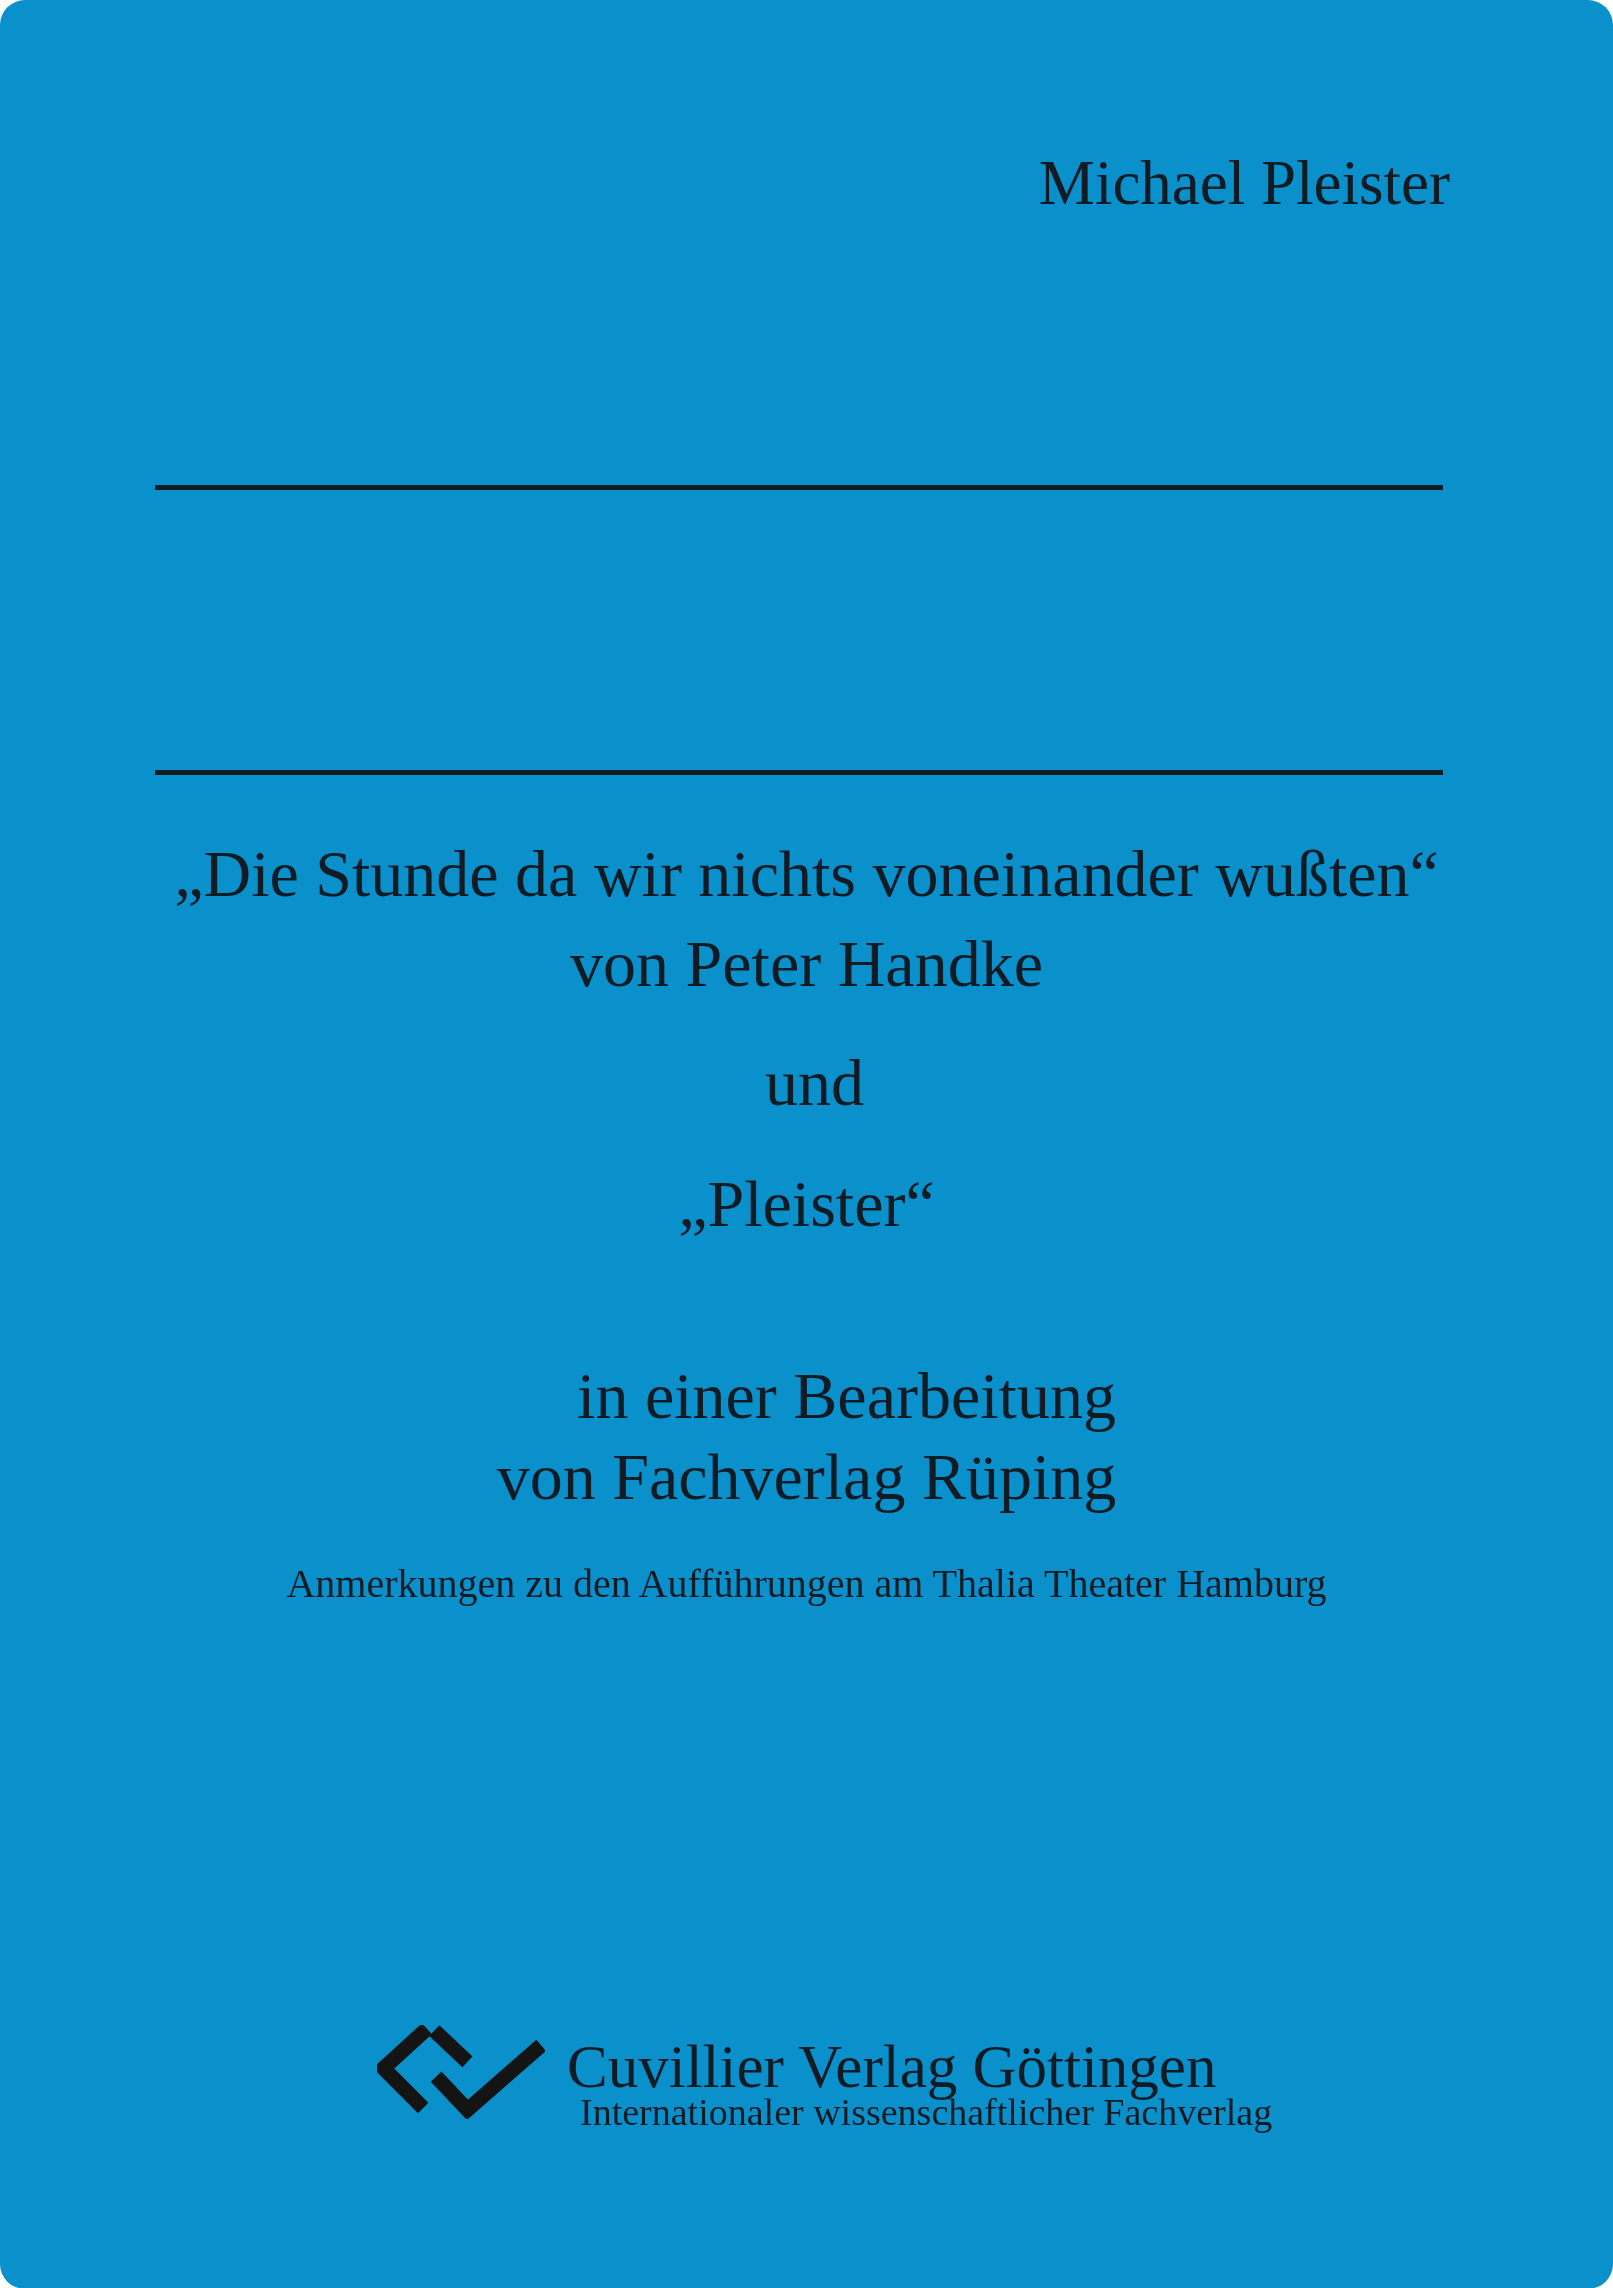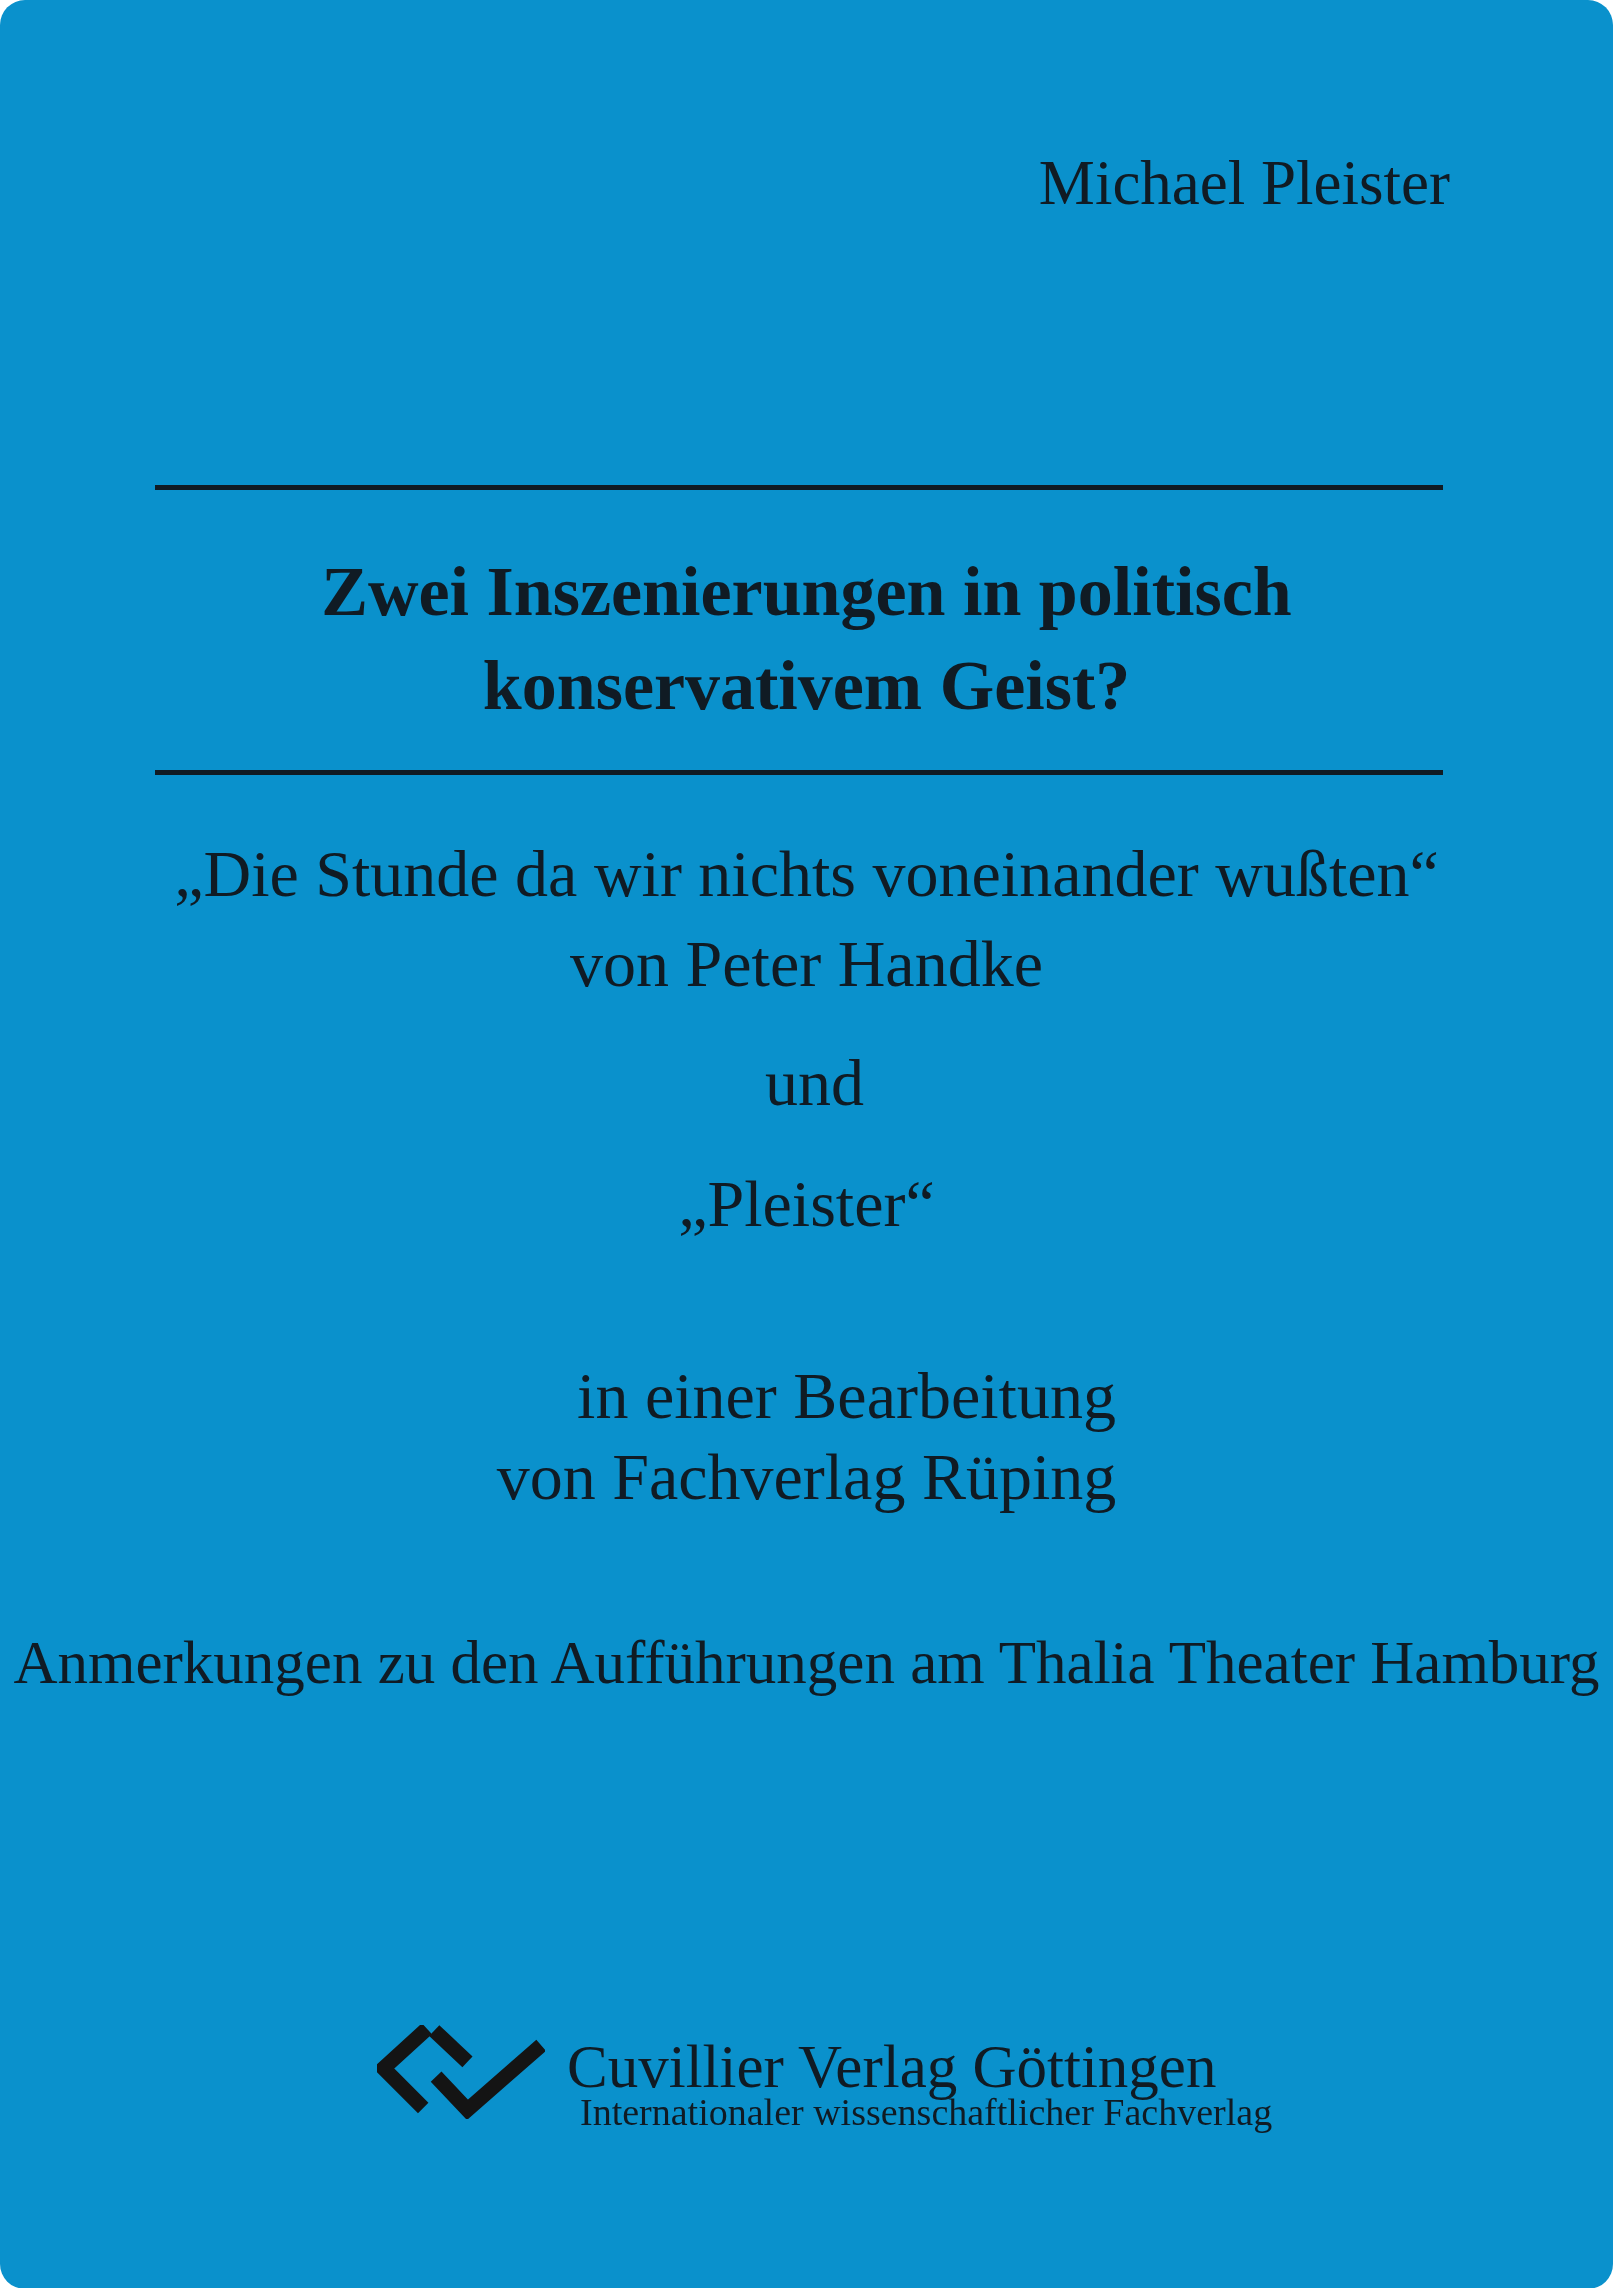--- a/index.html
+++ b/index.html
@@ -54,22 +54,22 @@
   }
   .body-line { font-size: 66px; }
   .line-work1       { top: 841px; }
   .line-work1-auth  { top: 931px; }
   .line-und         { top: 1050px; padding-left: 8px; }
   .line-work2       { top: 1171px; }
   .line-work2-auth  { top: 1255px; }
   .line-adapt1      { top: 1363px; padding-left: 40px; }
   .line-adapt2      { top: 1444px; }
   .line-subtitle {
-    top: 1632px;
-    font-size: 61px;
+    top: 1564px;
+    font-size: 40px;
   }
   .publisher-block {
     position: absolute;
     left: 0;
     top: 2012px;
     width: 100%;
     height: 166px;
   }
   .cv-logo {
     position: absolute;
@@ -104,24 +104,20 @@
 </style>
 </head>
 <body>
 
 <div class="page">
 
   <div class="author">Michael Pleister</div>
 
   <div class="rule rule-top"></div>
 
-  <div class="book-title">
-    <div>Zwei Inszenierungen in politisch</div>
-    <div>konservativem Geist?</div>
-  </div>
 
   <div class="rule rule-bottom"></div>
 
   <div class="txt body-line line-work1">„Die Stunde da wir nichts voneinander wußten“</div>
 
   <div class="txt body-line line-work1-auth">von Peter Handke</div>
 
   <div class="txt body-line line-und">und</div>
 
   <div class="txt body-line line-work2">„Pleister“</div>

